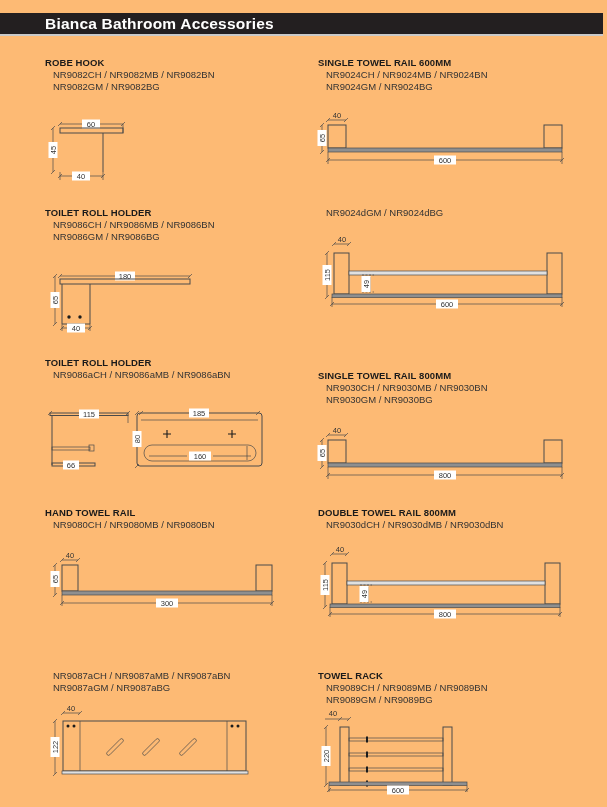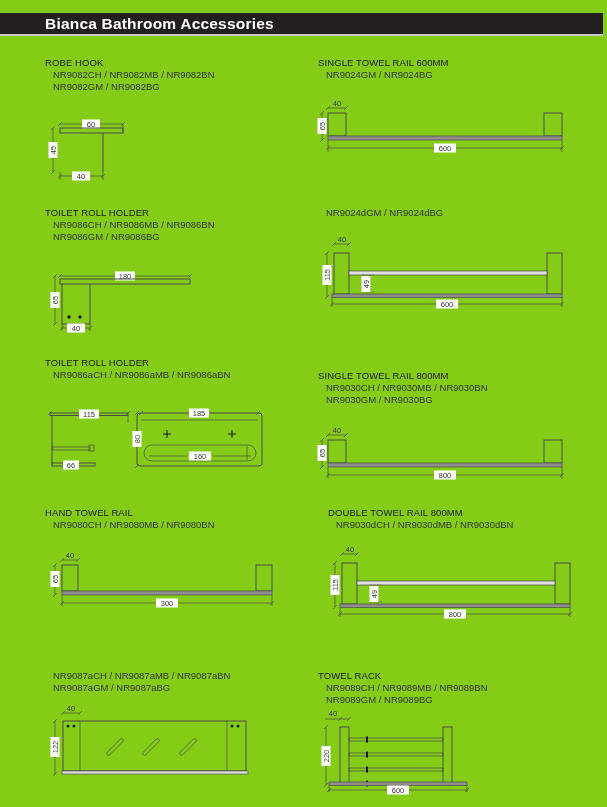--- a/index.html
+++ b/index.html
@@ -1,36 +1,36 @@
 <!DOCTYPE html>
 <html><head>
 <meta charset="utf-8">
 <style>
   html,body{margin:0;padding:0;background:#fff;}
   .page{
     position:relative;
     width:607px;height:807px;
-    background:#84cc16;
+    background:#fdba74;
     font-family:"Liberation Sans", sans-serif;
     overflow:hidden;
   }
   .header{
     position:absolute;left:0;top:13px;
     width:603px;height:21px;
     background:#231f20;
     border-bottom:2px solid #c9c9c9;
     display:flex;align-items:center;
   }
   .header h1{
     margin:0 0 0 45px;
     color:#fff;font-size:15.5px;font-weight:bold;letter-spacing:0.2px;
   }
   .card{position:absolute;width:270px;}
   .card .title{
-    margin:0;font-size:9.5px;font-weight:normal;color:#1a1a1a;
+    margin:0;font-size:9.5px;font-weight:bold;color:#1a1a1a;
     line-height:12px;letter-spacing:0.1px;
   }
   .card .models{
     margin:0;font-size:9.5px;color:#333;line-height:12px;white-space:nowrap;padding-left:8px;
   }
   svg{display:block;}
   svg .ln{stroke:#4a4a4a;stroke-width:1;fill:none}
   svg .tn{stroke:#4a4a4a;stroke-width:0.7;fill:none}
   svg .gray{fill:#8f8f8f;stroke:#4a4a4a;stroke-width:0.7}
   svg .lg{fill:#e0e0e0;stroke:#4a4a4a;stroke-width:0.7}
@@ -78,20 +78,21 @@
       <path class="tn" d="M13 66 L17 62 M56 66 L60 62"></path>
       <g transform="translate(36,64)">
           <rect class="bg" x="-9" y="-4.5" width="18" height="9"></rect>
           <text y="3">40</text>
         </g>
     </svg>
   </section>
 
   <section class="card" style="left:318px;top:57px">
     <h2 class="title">SINGLE TOWEL RAIL 600MM</h2>
+    <p class="models">NR9024CH / NR9024MB / NR9024BN</p>
     <p class="models">NR9024GM / NR9024BG</p>
     <svg width="250" height="58" viewBox="0 0 250 58" style="margin:17px 0 0 -2px">
       <line class="tn" x1="12" y1="10" x2="30" y2="10"></line>
       <path class="tn" d="M10 12 L14 8 M28 12 L32 8"></path>
       <text x="21" y="8">40</text>
       <rect class="ln" x="12" y="15" width="18" height="23"></rect>
       <rect class="ln" x="228" y="15" width="18" height="23"></rect>
       <rect class="gray" x="12" y="38" width="234" height="4"></rect>
       <line class="tn" x1="6" y1="15" x2="6" y2="42"></line>
       <path class="tn" d="M4 17 L8 13 M4 44 L8 40"></path>
@@ -269,21 +270,21 @@
       <line class="tn" x1="234" y1="47" x2="234" y2="58"></line>
       <line class="tn" x1="24" y1="55" x2="234" y2="55"></line>
       <path class="tn" d="M22 57 L26 53 M232 57 L236 53"></path>
       <g transform="translate(129,55)">
           <rect class="bg" x="-11" y="-4.5" width="22" height="9"></rect>
           <text y="3">300</text>
         </g>
     </svg>
   </section>
 
-  <section class="card" style="left:328px;top:507px">
+  <section class="card" style="left:318px;top:507px">
     <h2 class="title">DOUBLE TOWEL RAIL 800MM</h2>
     <p class="models">NR9030dCH / NR9030dMB / NR9030dBN</p>
     <svg width="250" height="78" viewBox="0 0 250 78" style="margin:13px 0 0 -4px">
       <line class="tn" x1="18" y1="10" x2="33" y2="10"></line>
       <path class="tn" d="M16 12 L20 8 M31 12 L35 8"></path>
       <text x="26" y="8">40</text>
       <rect class="ln" x="18" y="19" width="15" height="41"></rect>
       <rect class="ln" x="231" y="19" width="15" height="41"></rect>
       <rect class="lg" x="33" y="37" width="198" height="4"></rect>
       <rect class="gray" x="16" y="60" width="230" height="3.5"></rect>

